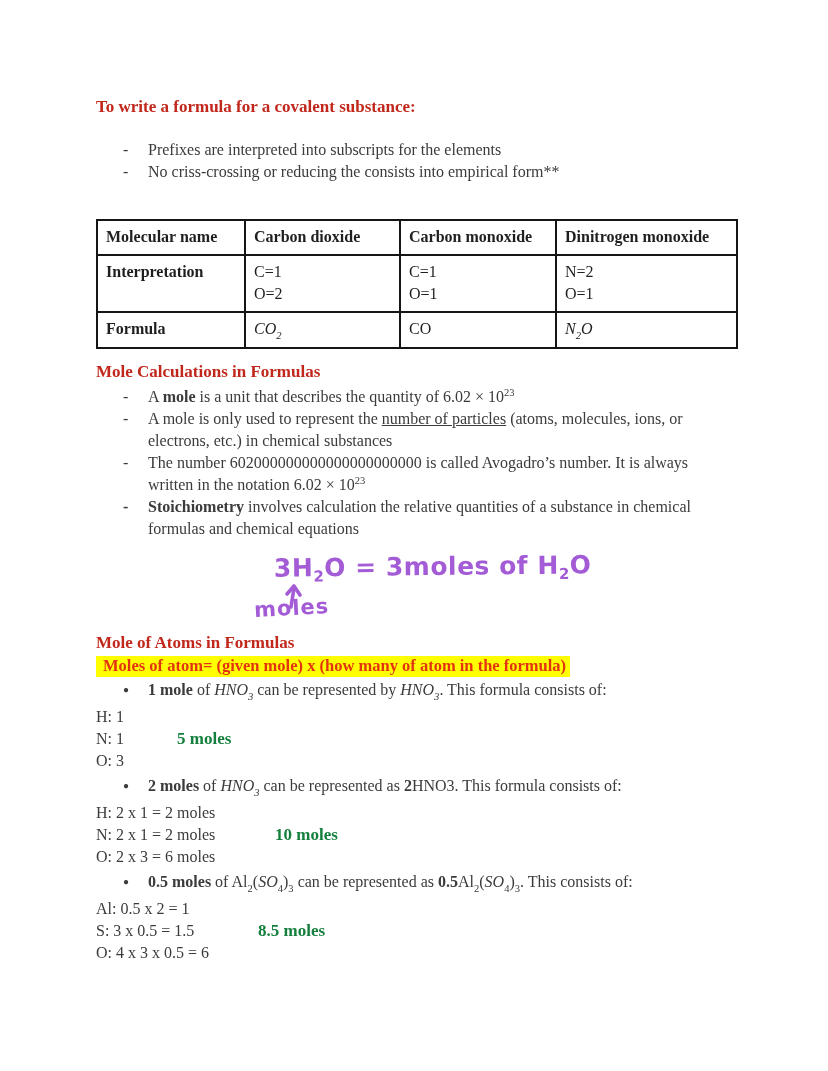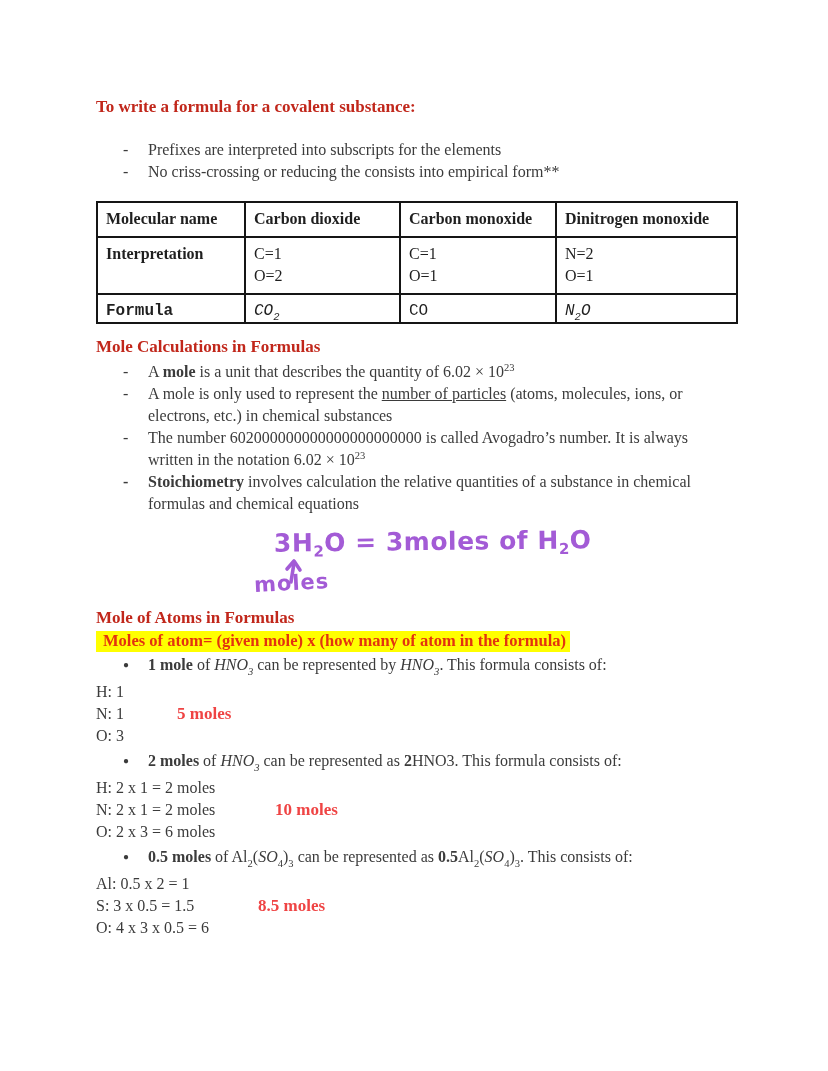--- a/index.html
+++ b/index.html
@@ -25,33 +25,33 @@
     font-weight:700;font-size:17px;line-height:22px;
   }
   .dash-list{margin-top:21px;padding-left:27px;}
   .list-item{display:flex;line-height:22px;}
   .list-item .marker{flex:none;width:25px;}
   .list-item .txt{flex:1;}
   .disc-list{padding-left:27px;}
   .disc-list .marker{font-size:10px;line-height:22px;}
 
   .mol-table{
-    margin-top:18px;width:636px;border-collapse:collapse;
+    margin-top:36px;width:636px;border-collapse:collapse;
     color:#1f1f1f;table-layout:fixed;
   }
   .mol-table th,.mol-table td{
     border:2px solid var(--table_border,#151515);
     padding:5px 8px 6px 8px;text-align:left;vertical-align:top;
     font-size:16px;line-height:22px;
   }
   .mol-table th{font-weight:700;}
   .mol-table td.lbl{font-weight:700;}
   .mol-table .c0{width:130px}.mol-table .c1{width:137px}
   .mol-table .c2{width:138px}.mol-table .c3{width:163px}
-  .row-formula td{padding-bottom:0;font-family:Liberation Mono, monospace;}
+  .row-formula td{padding-bottom:7px;}
 
   .h2{margin-top:12px;}
   .s2-list{margin-top:3px;padding-left:27px;}
 
   .hw{
     position:relative;height:72px;margin-top:12px;
     font-family:"DejaVu Sans",sans-serif;color:var(--handwriting_purple,#a35bd6);
   }
   .hw-main{
     position:absolute;left:178px;top:0;
@@ -72,21 +72,21 @@
     background:var(--highlight_bg,#ffff00);
     color:var(--highlight_text,#e3330f);
     font-weight:700;font-size:16.5px;line-height:20px;
     padding:0 4px 1px 7px;
   }
   .disc-item{margin-top:2px;}
   .atom-block{position:relative;margin:5px 0 3px 0;}
   .atom-line{line-height:22px;}
   .mole-note{
     position:absolute;top:22px;
-    font-weight:700;font-size:17px;line-height:22px;color:#ef4444;
+    font-weight:700;font-size:17px;line-height:22px;color:#15803d;
   }
 </style>
 </head>
 <body>
 
 <div class="page">
 
   
   <h2 class="red-heading">To write a formula for a covalent substance:</h2>
 

